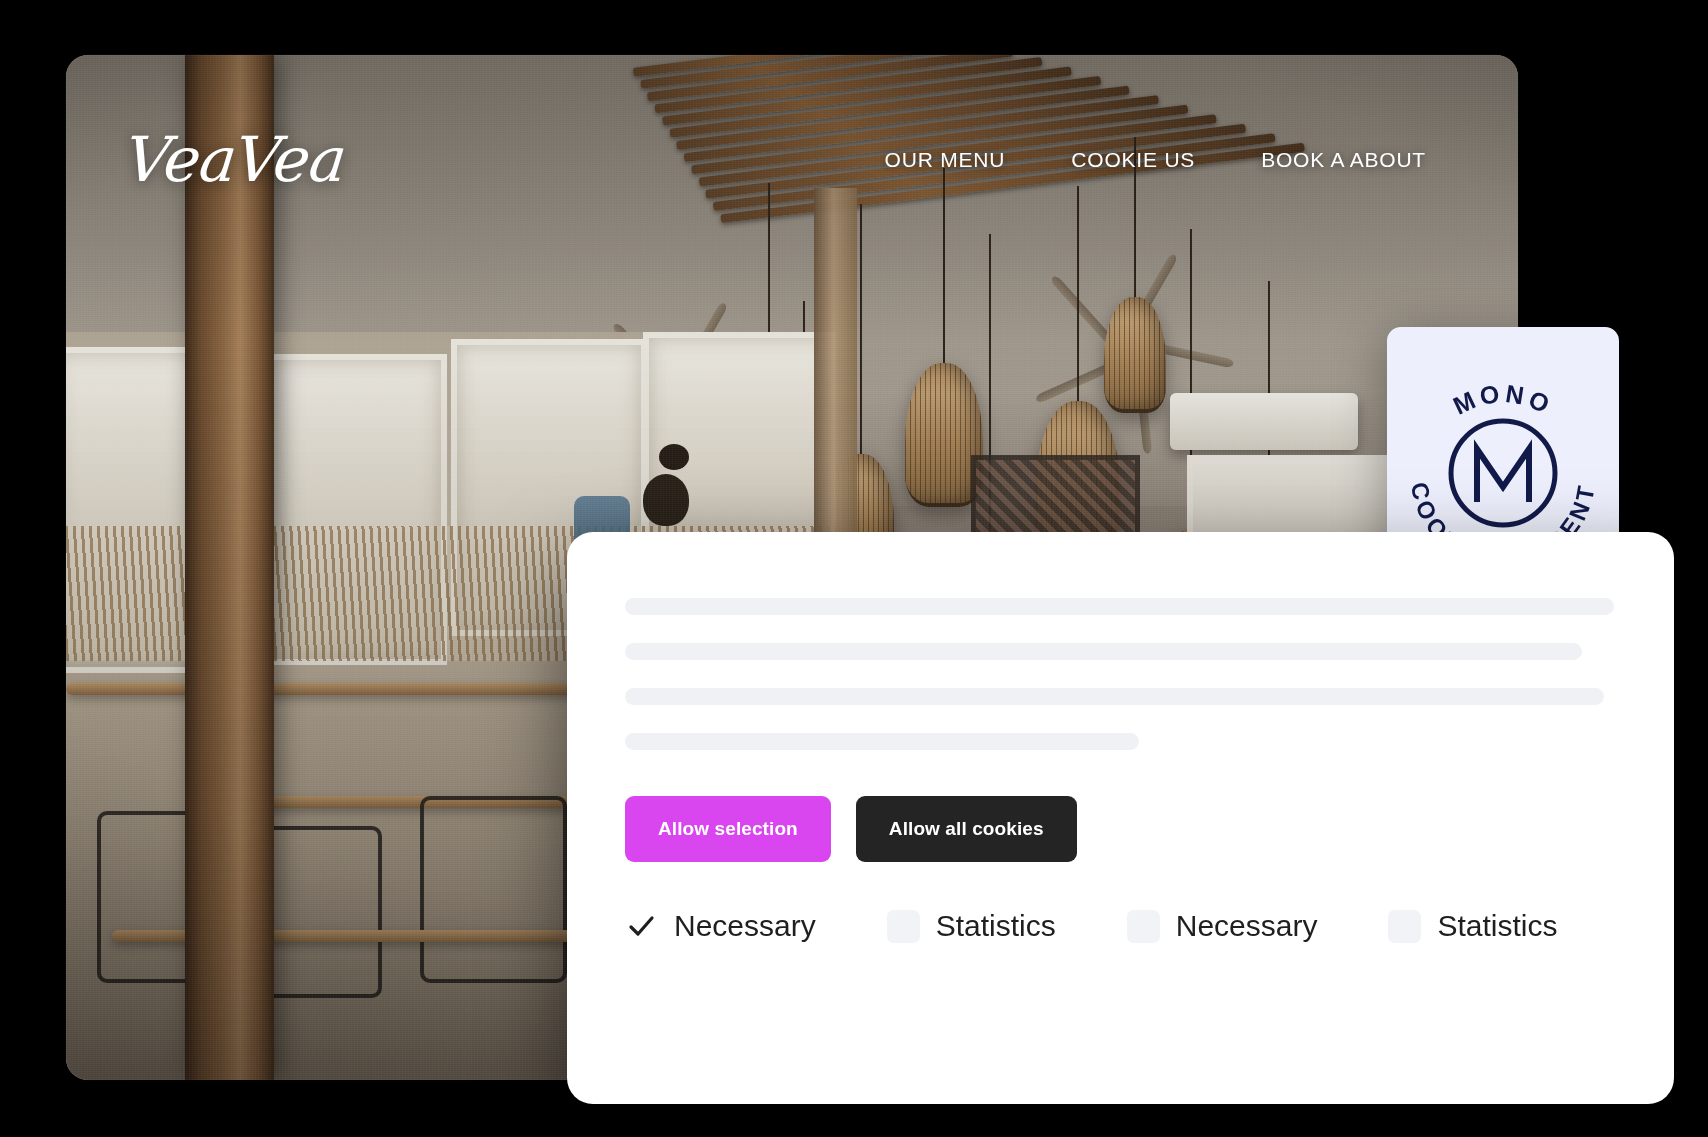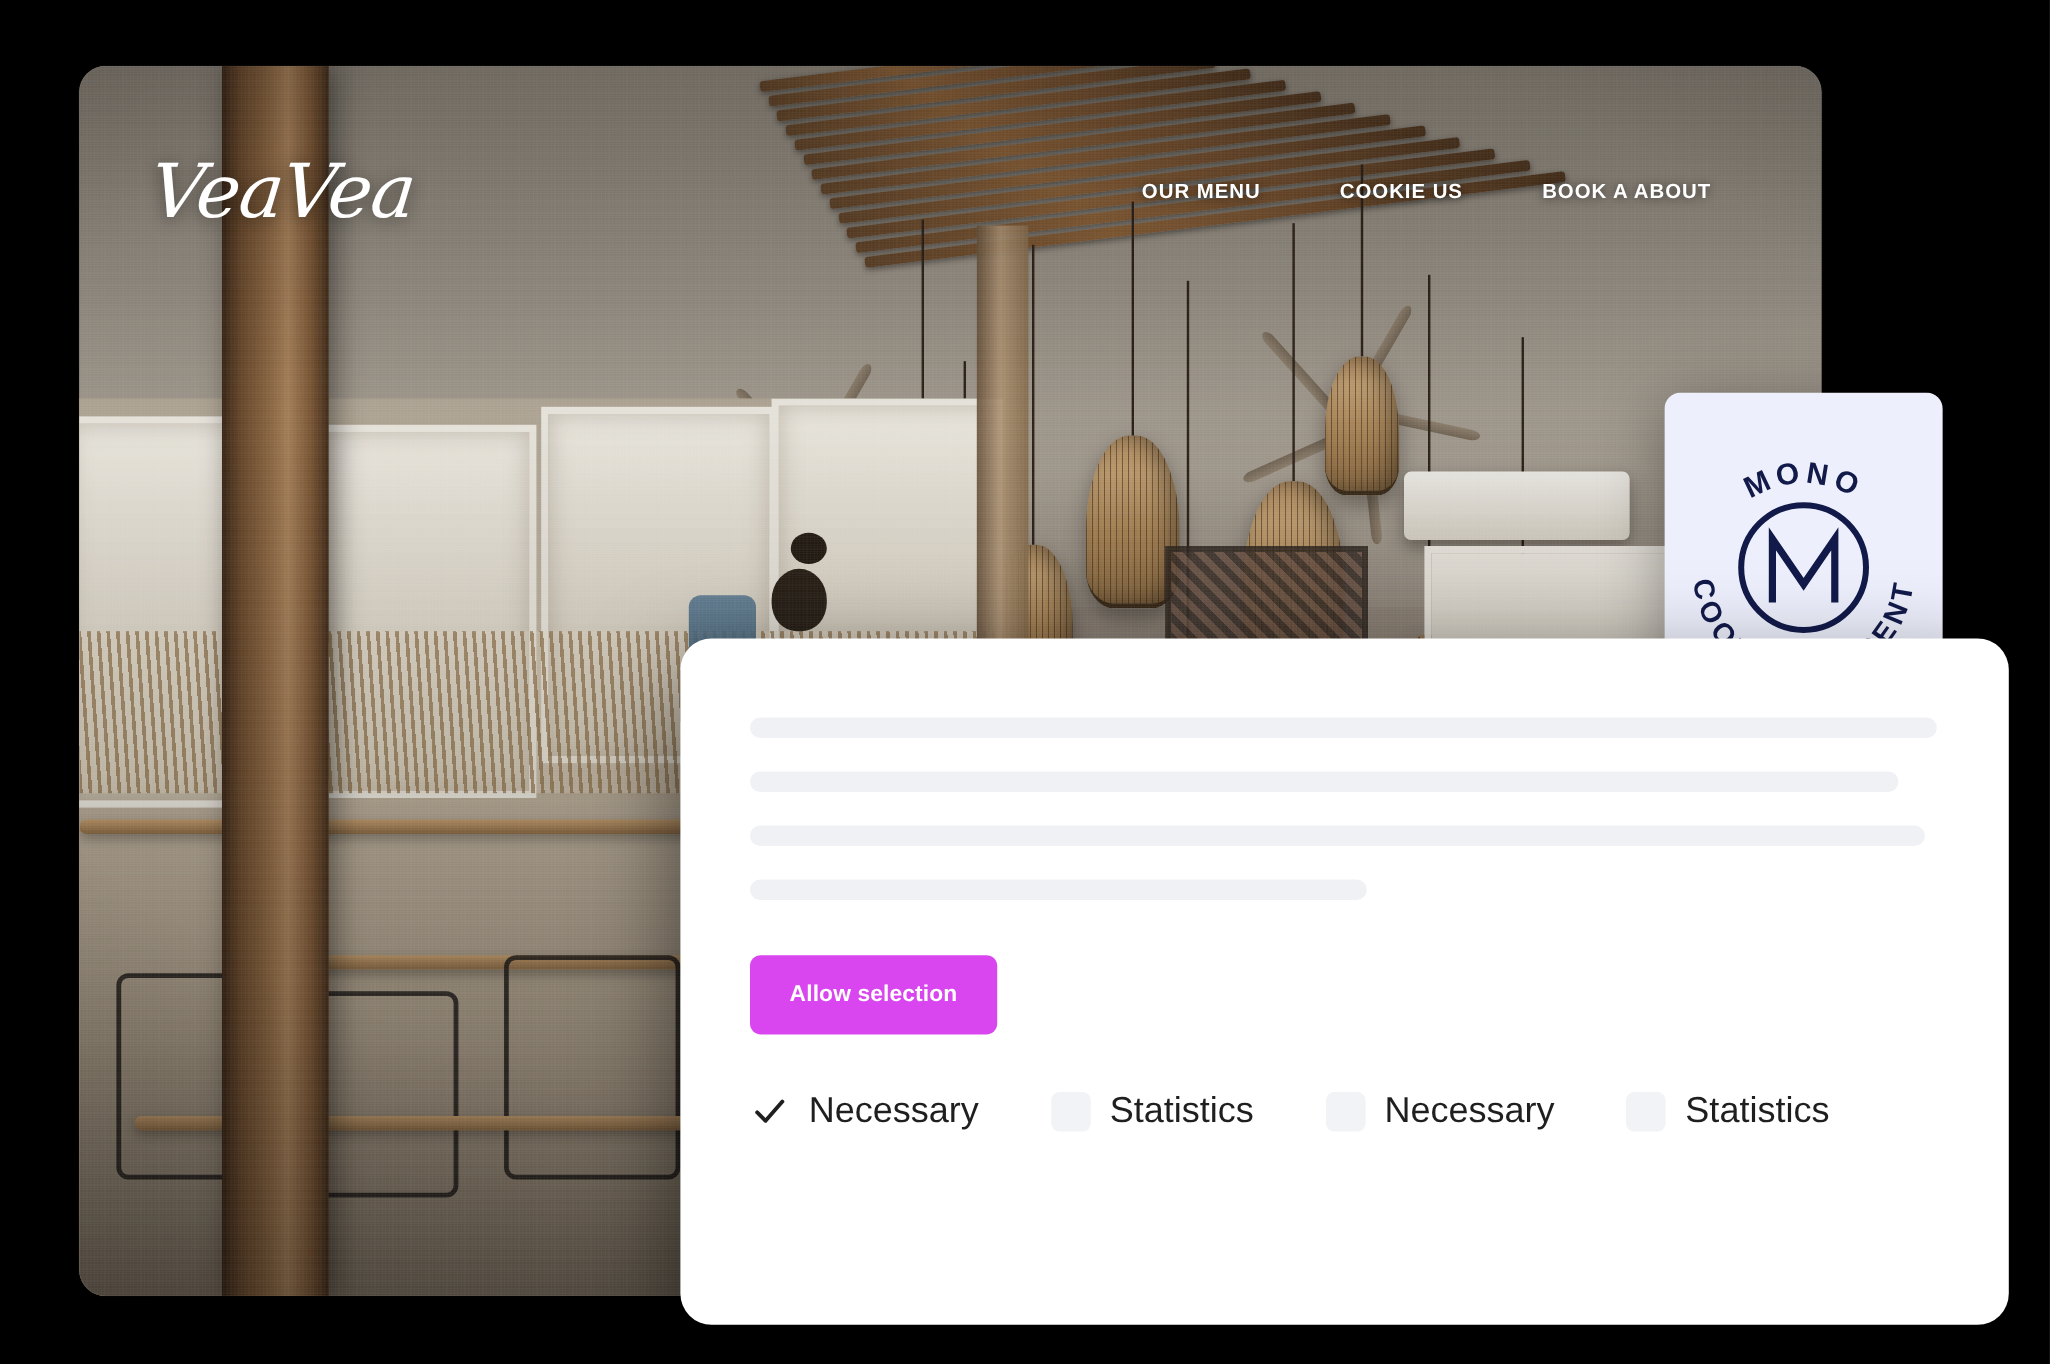--- a/index.html
+++ b/index.html
@@ -140,21 +140,21 @@
   .brand{
     color:#fff;font-family:"DejaVu Serif", serif;
     font-size:62px;font-style:italic;font-weight:400;
     letter-spacing:-1px;line-height:1;
     text-shadow:0 2px 14px rgba(0,0,0,.45);
     transform:skewX(-6deg);
     white-space:nowrap;
   }
   .nav-links{display:flex;align-items:center;gap:66px;margin-right:30px;}
   .nav-link{
-    color:#fff;font-size:17px;font-weight:700;letter-spacing:.8px;
+    color:#fff;font-size:21px;font-weight:400;letter-spacing:.8px;
     text-decoration:none;white-space:nowrap;
     text-shadow:0 1px 8px rgba(0,0,0,.55);
   }
 
   
   .ribbon{
     position:absolute;left:1387px;top:327px;width:232px;height:290px;z-index:20;
     filter:drop-shadow(0 10px 26px rgba(0,0,0,.35));
   }
   .ribbon svg{display:block;}
@@ -177,21 +177,21 @@
   .sk-bar:last-child{margin-bottom:0;}
   .btn-row{display:flex;gap:25px;margin-bottom:47px;}
   .btn{
     border:0;border-radius:9px;cursor:pointer;
     background:#242424;color:#fff;
     font-family:"Liberation Sans", sans-serif;
     font-size:19px;font-weight:700;letter-spacing:.1px;
     padding:0 33px;height:66px;line-height:66px;
     white-space:nowrap;
   }
-  .cat-row{display:flex;align-items:center;gap:0;margin-top:12px;}
+  .cat-row{display:flex;align-items:center;gap:11px;margin-top:12px;}
   .cat{display:flex;align-items:center;gap:16px;}
   .cat + .cat{margin-left:60px;}
   .cbox{
     width:33px;height:33px;border-radius:7px;background:#f2f3f7;
     display:flex;align-items:center;justify-content:center;flex:0 0 auto;
   }
   .cbox.checked{background:transparent;}
   .cbox svg{display:block;}
   .cat-label{font-size:30px;color:#1f1f1f;white-space:nowrap;}
 </style>
@@ -341,20 +341,21 @@
 
       <div class="skeleton">
         <div class="sk-bar" style="width: 100%; background: rgb(240, 241, 245);"></div>
         <div class="sk-bar" style="width: 96.8%; background: rgb(240, 241, 245);"></div>
         <div class="sk-bar" style="width: 99%; background: rgb(240, 241, 245);"></div>
         <div class="sk-bar" style="width: 52%; background: rgb(240, 241, 245);"></div>
       </div>
 
       <div class="btn-row">
         <button class="btn" style="background: #d946ef;">Allow selection</button>
+        <button class="btn" style="background: rgb(36, 36, 36);">Allow all cookies</button>
       </div>
 
       <div class="cat-row">
 
         <label class="cat">
           <span class="cbox checked">
             <svg width="33" height="33" viewBox="0 0 33 33">
               <path d="M6 17 L13 24 L27 8" fill="none" stroke="#1f1f1f" stroke-width="3.2" stroke-linecap="round" stroke-linejoin="round"></path>
             </svg>
           </span>

